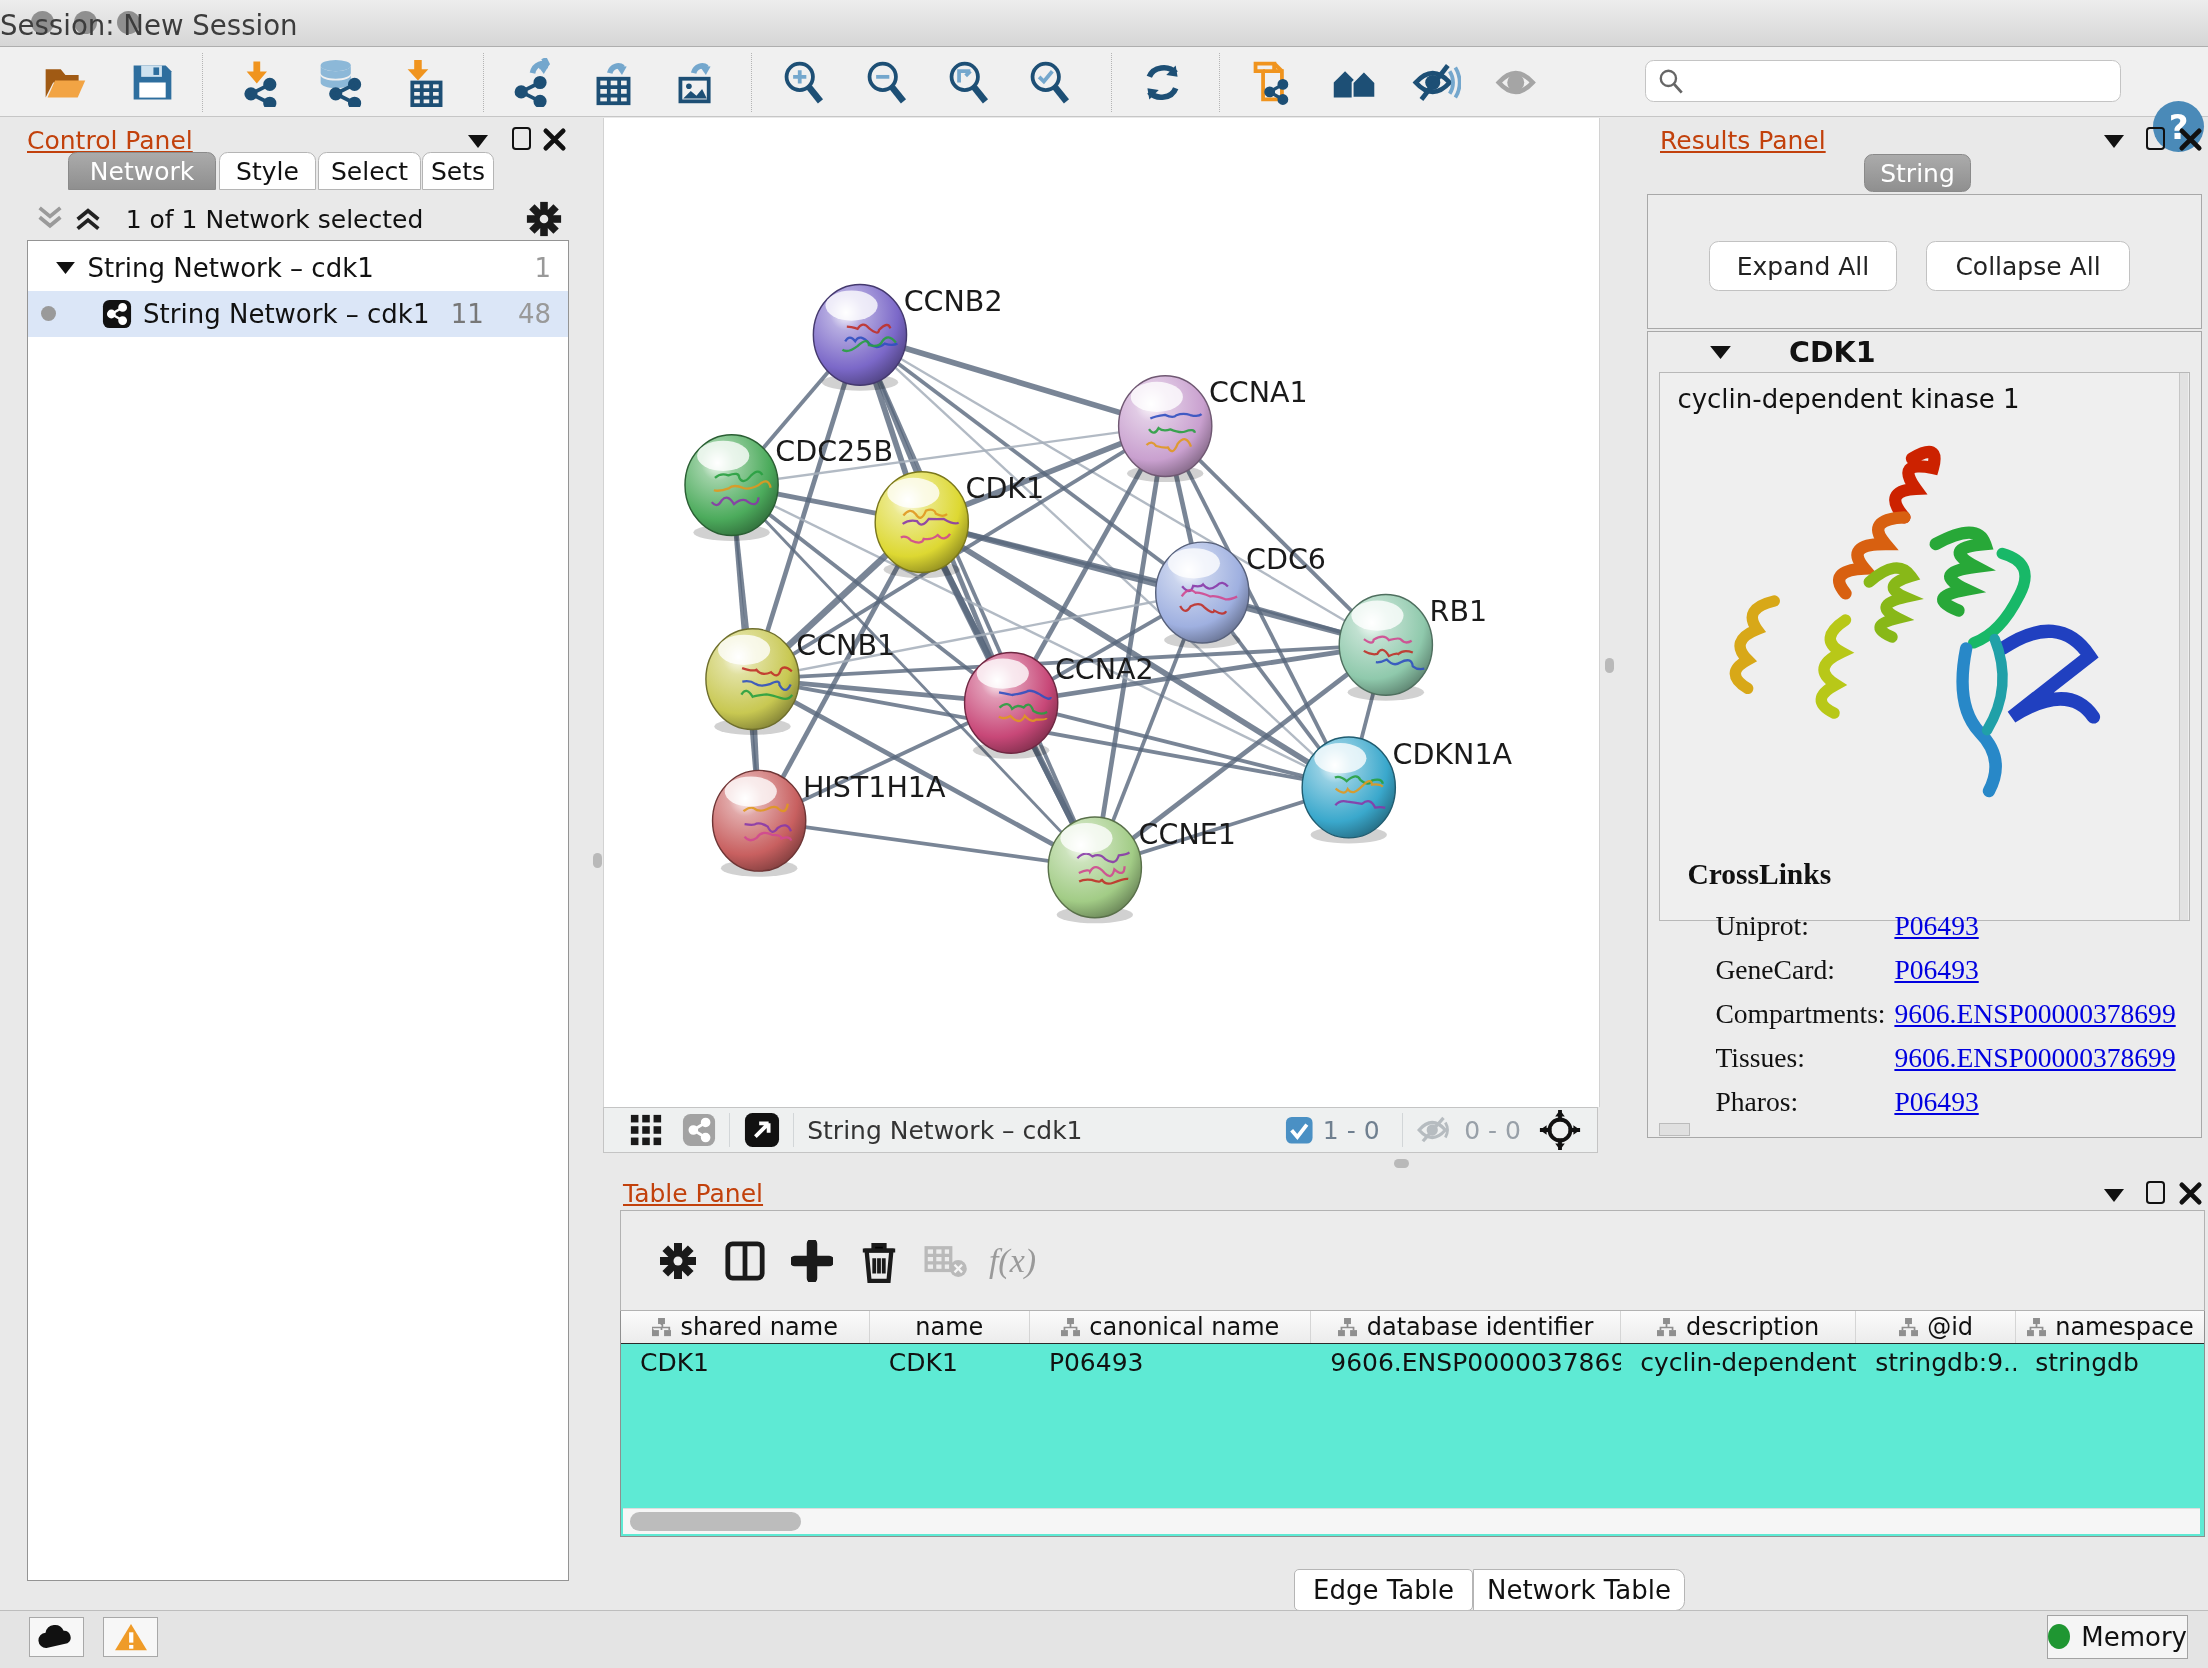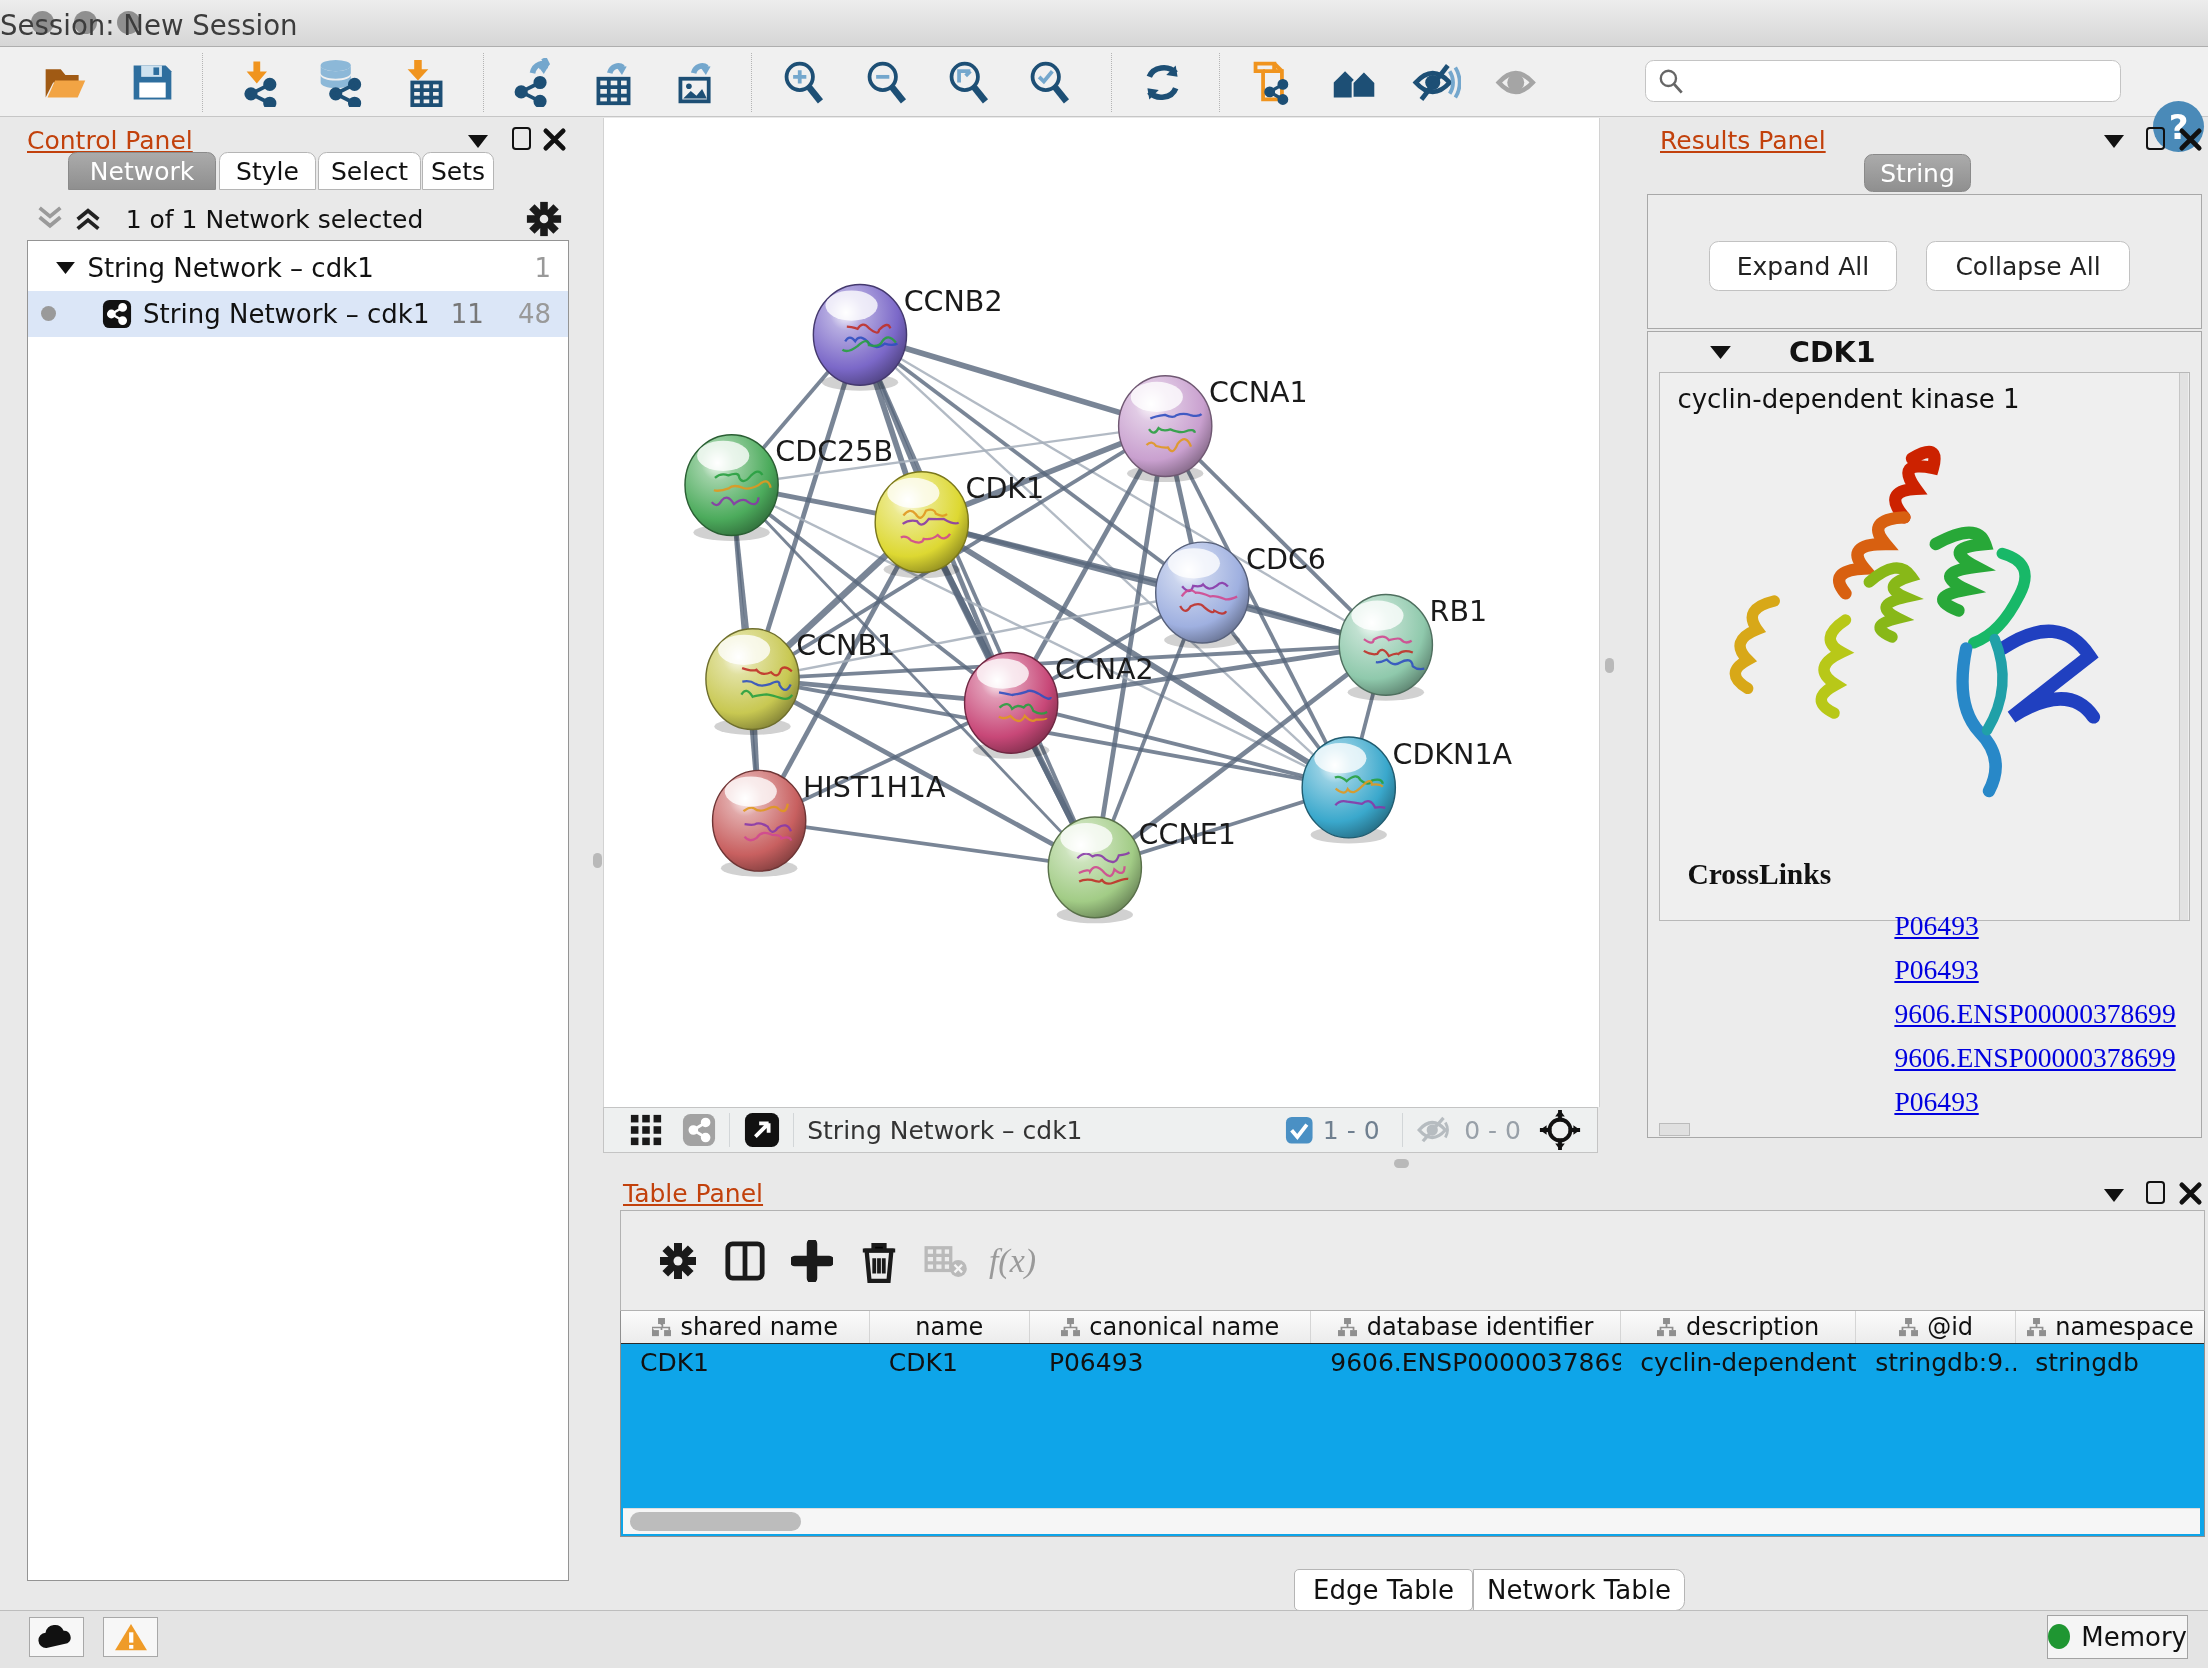--- a/index.html
+++ b/index.html
@@ -47,21 +47,21 @@
   
   .rp-box{background:#ececec;border:1.9px solid #a8a8a8;box-sizing:border-box;}
   .rp-btn{height:48px;background:#fff;border:1.9px solid #c2c2c2;border-radius:9.5px;
     display:flex;align-items:center;justify-content:center;font-size:25px;color:#222;}
   .serif{font-family:"Liberation Serif","DejaVu Serif",serif;}
   .xlink{color:#0000e0;text-decoration:underline;}
   
   .tp-toolbar{left:620px;top:1210px;width:1585px;height:101px;background:#ececec;
     border:1.9px solid #b2b2b2;box-sizing:border-box;display:flex;align-items:center;}
   .tp-tool{width:67px;height:57px;display:flex;align-items:center;justify-content:center;}
-  .ntable{left:620px;top:1311px;width:1585px;height:226px;background:#0ea5e9;
+  .ntable{left:620px;top:1311px;width:1585px;height:226px;background:#5eead4;
     border:1.9px solid #8f8f8f;border-top:none;box-sizing:border-box;overflow:hidden;}
   .th{display:flex;align-items:center;justify-content:center;gap:9.5px;font-size:24px;color:#101010;
     border-right:1.9px solid #d5d5d5;box-sizing:border-box;height:100%;}
   .theader{display:flex;height:32px;background:linear-gradient(#fbfbfb,#ececec);border-bottom:1.9px solid #2a2a2a;}
   .trow{display:flex;height:36px;align-items:center;font-size:25px;}
   .td{padding-left:19px;box-sizing:border-box;white-space:nowrap;overflow:hidden;}
   .hscroll{position:absolute;left:1.9px;bottom:1.9px;height:25px;width:1577px;background:#f6f6f6;border-top:1px solid #ddd;}
   .hthumb{position:absolute;left:7.6px;top:2.9px;width:171px;height:19px;background:#bcbcbc;border-radius:9.5px;}
   
   .statusbar{left:0;top:1610px;width:2208px;height:58px;background:#e4e4e4;border-top:1.9px solid #bdbdbd;}
@@ -643,20 +643,27 @@
           <path d="M135 200 q-30 20 -4 34 q-34 16 -6 34 q-30 16 -2 30" stroke="#b8c818" stroke-width="12"></path>
           <path d="M160 160 q30-26 44-6 q-34 10 -6 22 q-36 8 -8 22 q-34 8 -6 20" stroke="#88b818" stroke-width="12"></path>
           <path d="M230 120 q44-24 52 0 q-48 4 -10 24 q-48 6 -10 24 q-44 8 -8 22" stroke="#28a838" stroke-width="13"></path>
           <path d="M300 130 q36 10 18 44 q-20 40 -48 50" stroke="#18b868" stroke-width="12"></path>
           <path d="M262 230 q-12 60 14 88 q28 28 10 62" stroke="#2888c8" stroke-width="13"></path>
           <path d="M300 230 q60-40 92 8 l-82 64 q60-38 86 0" stroke="#2040c0" stroke-width="14"></path>
           <path d="M292 220 q20 50 -8 96" stroke="#20a0a8" stroke-width="11"></path>
         </g>
       </svg>
       <div class="serif abs" style="left:27px;top:485px;font-size:29.5px;font-weight:bold">CrossLinks</div>
+      <div class="serif abs" style="left:55px;top:531px;font-size:27.6px;line-height:44px">
+        <div>Uniprot:</div>
+        <div>GeneCard:</div>
+        <div>Compartments:</div>
+        <div>Tissues:</div>
+        <div>Pharos:</div>
+      </div>
       <div class="serif abs" style="left:234px;top:531px;font-size:27.6px;line-height:44px">
         <div><a class="xlink">P06493</a></div>
         <div><a class="xlink">P06493</a></div>
         <div><a class="xlink">9606.ENSP00000378699</a></div>
         <div><a class="xlink">9606.ENSP00000378699</a></div>
         <div><a class="xlink">P06493</a></div>
       </div>
       <div class="abs" style="right:1.9px;top:0;width:7.6px;height:100%;background:#e2e2e2;border-left:1px solid #c6c6c6"></div>
     </div>
     <div class="abs" style="left:11.4px;top:791px;width:28.5px;height:11.4px;background:#e0e0e0;border:1px solid #bbb"></div>

